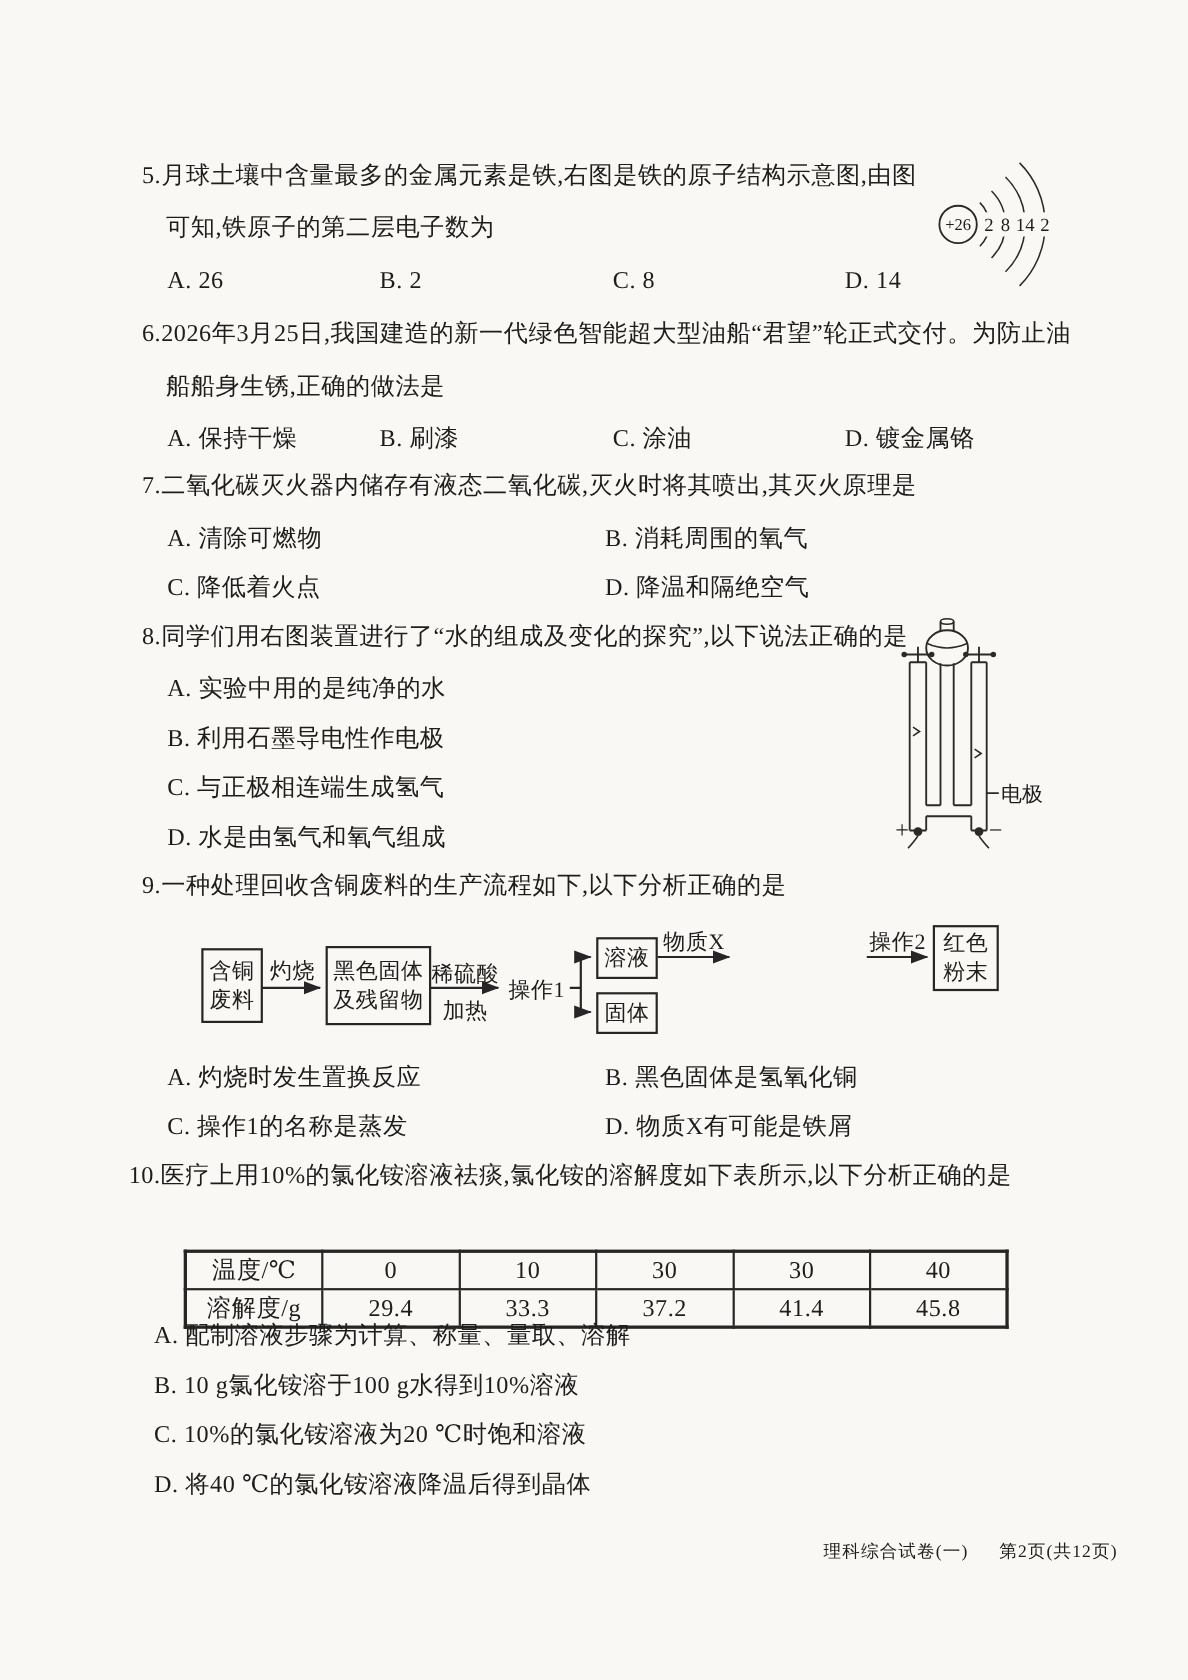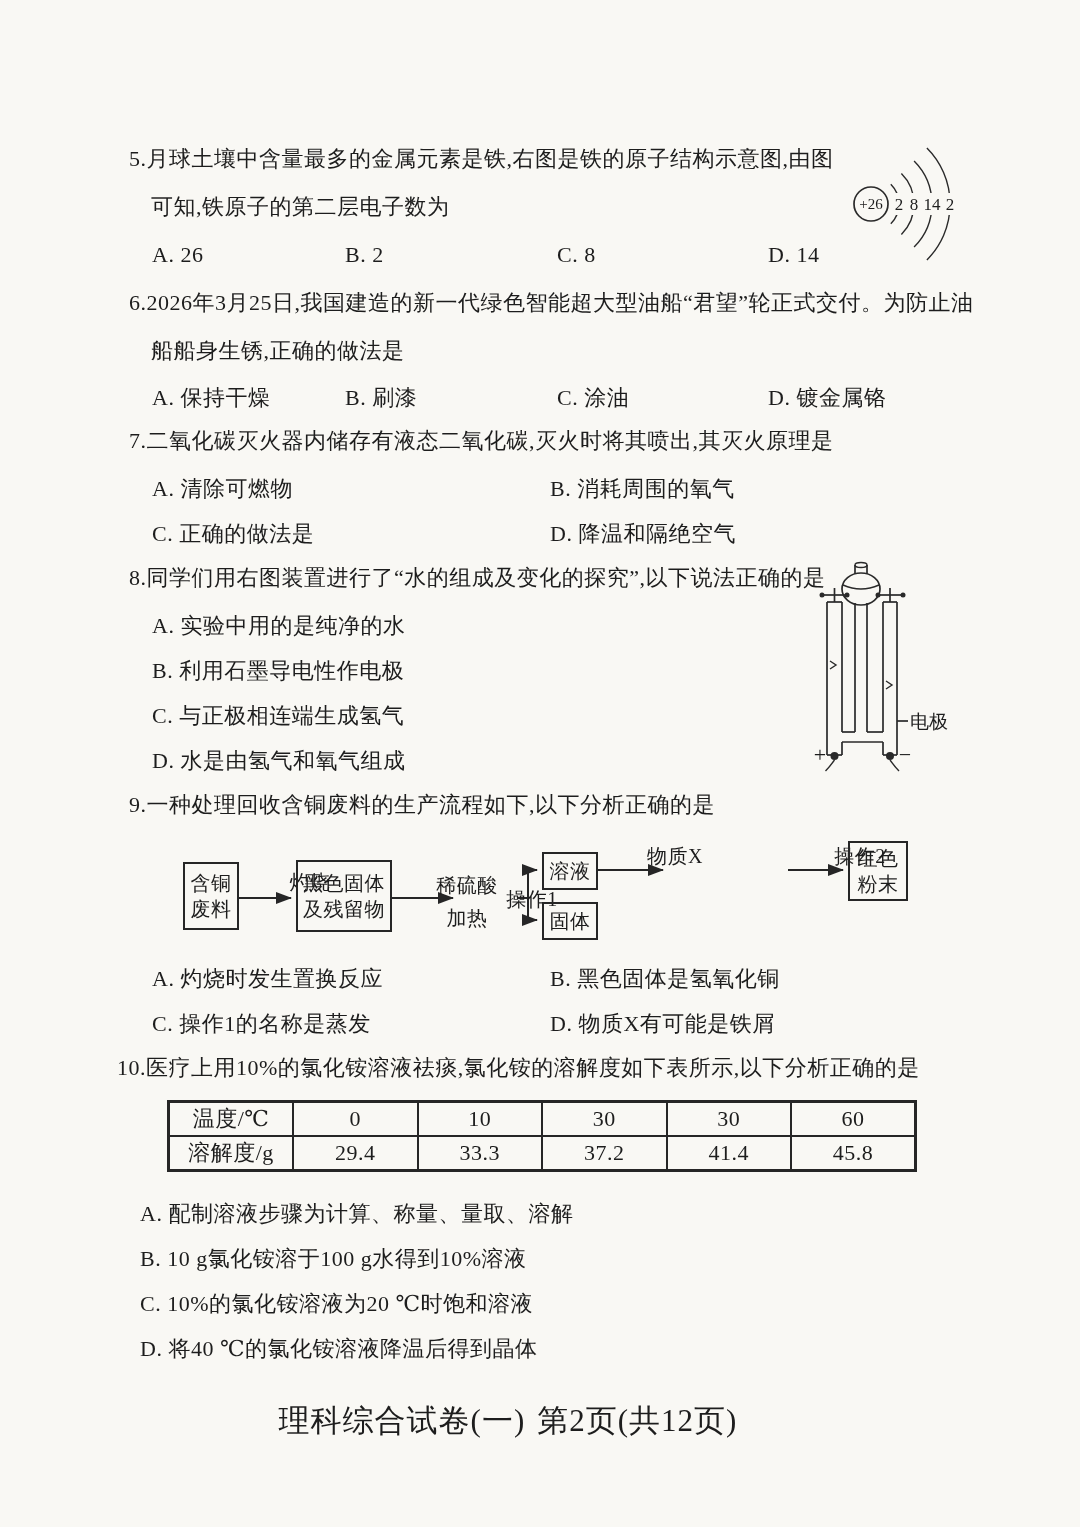--- a/index.html
+++ b/index.html
@@ -10,44 +10,43 @@
     color:#1d1d1d;
     overflow:hidden;
   }
   .page { position:absolute; inset:0; }
   .qline, .opt {
     position:absolute; font-size:22px; line-height:1.15;
     white-space:nowrap; letter-spacing:0.5px;
   }
   .footer {
     position:absolute; left:0; width:1016px; top:1400px;
-    display:flex; justify-content:center; gap:12px;
-    font-size:31px; letter-spacing:1px;
+    display:flex; justify-content:flex-end; gap:28px;
+    font-size:16px; letter-spacing:1px;
   }
   svg { position:absolute; }
   svg text { fill:#1d1d1d; font-family:"Liberation Serif","DejaVu Serif",serif; }
   svg .ln { stroke:#2a2a2a; stroke-width:1.7; fill:none; }
   svg .thin { stroke:#2a2a2a; stroke-width:1.4; fill:none; }
   
   .flow { position:absolute; left:180px; top:835px; width:740px; height:112px; }
   .fbox {
     position:absolute; border:2px solid #262626; background:transparent;
     display:flex; flex-direction:column; align-items:center; justify-content:center;
     font-size:20px; line-height:1.3; text-align:center; letter-spacing:0.5px;
   }
   .flabel {
     position:absolute; font-size:20px; text-align:center; white-space:nowrap;
     letter-spacing:0.5px;
-    padding-left:44px;
   }
   .flow svg { left:0; top:0; }
   .flow line { stroke:#262626; stroke-width:2; }
   
   .sol-table {
-    position:absolute; left:167px; top:1100px; width:750px;
+    position:absolute; left:167px; top:1136px; width:750px;
     border-collapse:collapse; table-layout:fixed;
     border:3px solid #262626;
   }
   .sol-table td {
     border:2px solid #262626; height:32px; text-align:center;
     font-size:22px; letter-spacing:0.5px; padding:0;
   }
 </style>
 </head>
 <body>
@@ -86,21 +85,21 @@
     <div class="opt" style="left:152px; top:385px">A. 保持干燥</div>
     <div class="opt" style="left:345px; top:385px">B. 刷漆</div>
     <div class="opt" style="left:557px; top:385px">C. 涂油</div>
     <div class="opt" style="left:768px; top:385px">D. 镀金属铬</div>
   </section>
 
   <section>
     <div class="qline" style="left:129px; top:428px">7.二氧化碳灭火器内储存有液态二氧化碳,灭火时将其喷出,其灭火原理是</div>
     <div class="opt" style="left:152px; top:476px">A. 清除可燃物</div>
     <div class="opt" style="left:550px; top:476px">B. 消耗周围的氧气</div>
-    <div class="opt" style="left:152px; top:521px">C. 正确的做法是</div>
+    <div class="opt" style="left:152px; top:521px">C. 降低着火点</div>
     <div class="opt" style="left:550px; top:521px">D. 降温和隔绝空气</div>
   </section>
 
   <section>
     <div class="qline" style="left:129px; top:565px">8.同学们用右图装置进行了“水的组成及变化的探究”,以下说法正确的是</div>
     <div class="opt" style="left:152px; top:613px">A. 实验中用的是纯净的水</div>
     <div class="opt" style="left:152px; top:658px">B. 利用石墨导电性作电极</div>
     <div class="opt" style="left:152px; top:703px">C. 与正极相连端生成氢气</div>
     <div class="opt" style="left:152px; top:748px">D. 水是由氢气和氧气组成</div>
 
@@ -210,21 +209,21 @@
     <div class="qline" style="left:117px; top:1055px">10.医疗上用10%的氯化铵溶液祛痰,氯化铵的溶解度如下表所示,以下分析正确的是</div>
 
     <table class="sol-table">
       <tbody>
         <tr>
           <td>温度/℃</td>
           <td>0</td>
           <td>10</td>
           <td>30</td>
           <td>30</td>
-          <td>60</td>
+          <td>40</td>
         </tr>
         <tr>
           <td>溶解度/g</td>
           <td>29.4</td>
           <td>33.3</td>
           <td>37.2</td>
           <td>41.4</td>
           <td>45.8</td>
         </tr>
       </tbody>

